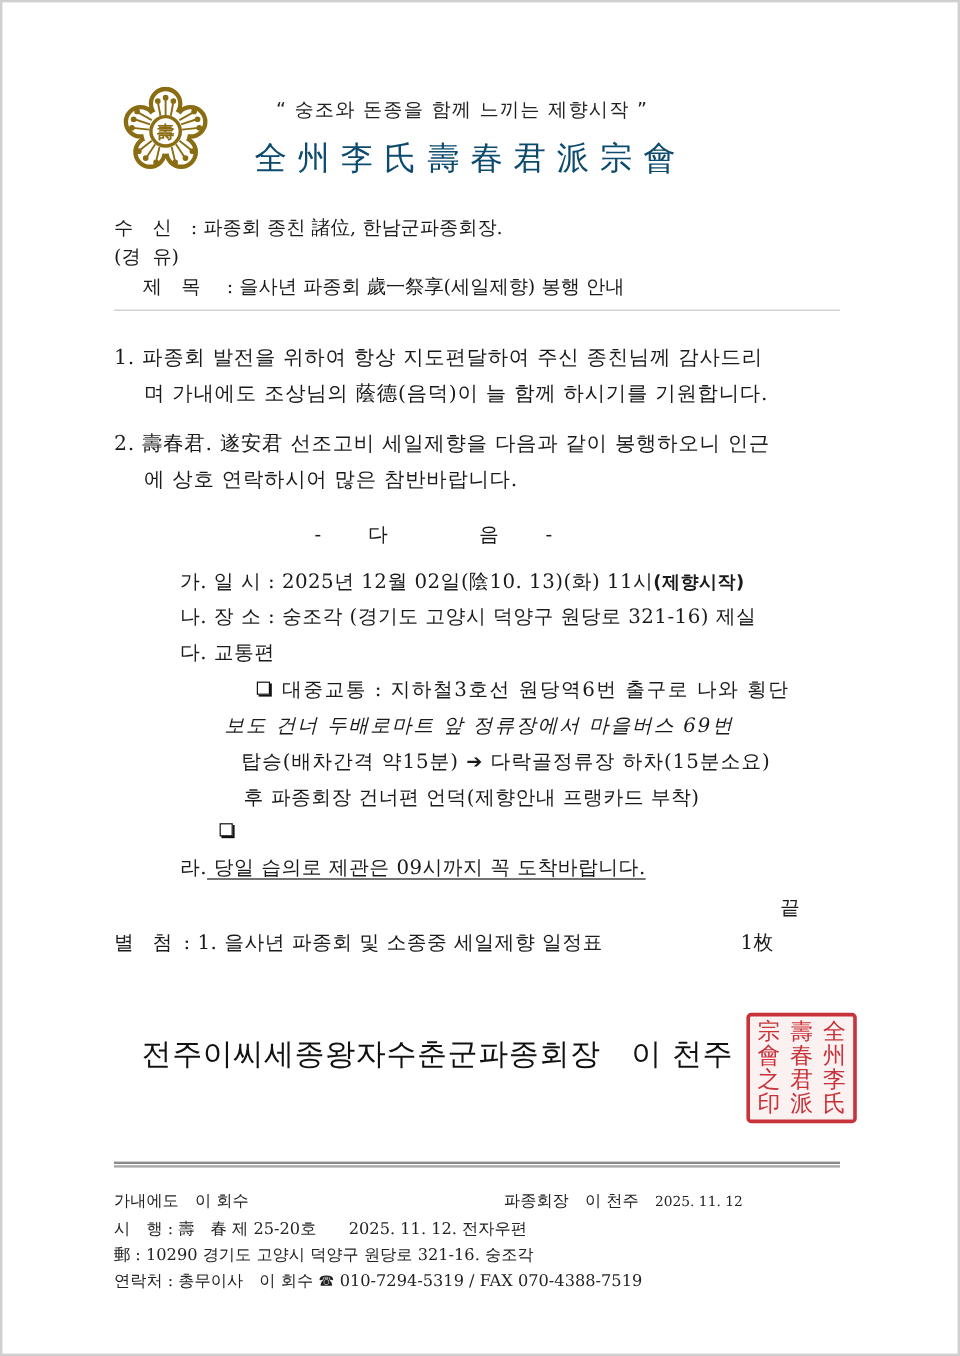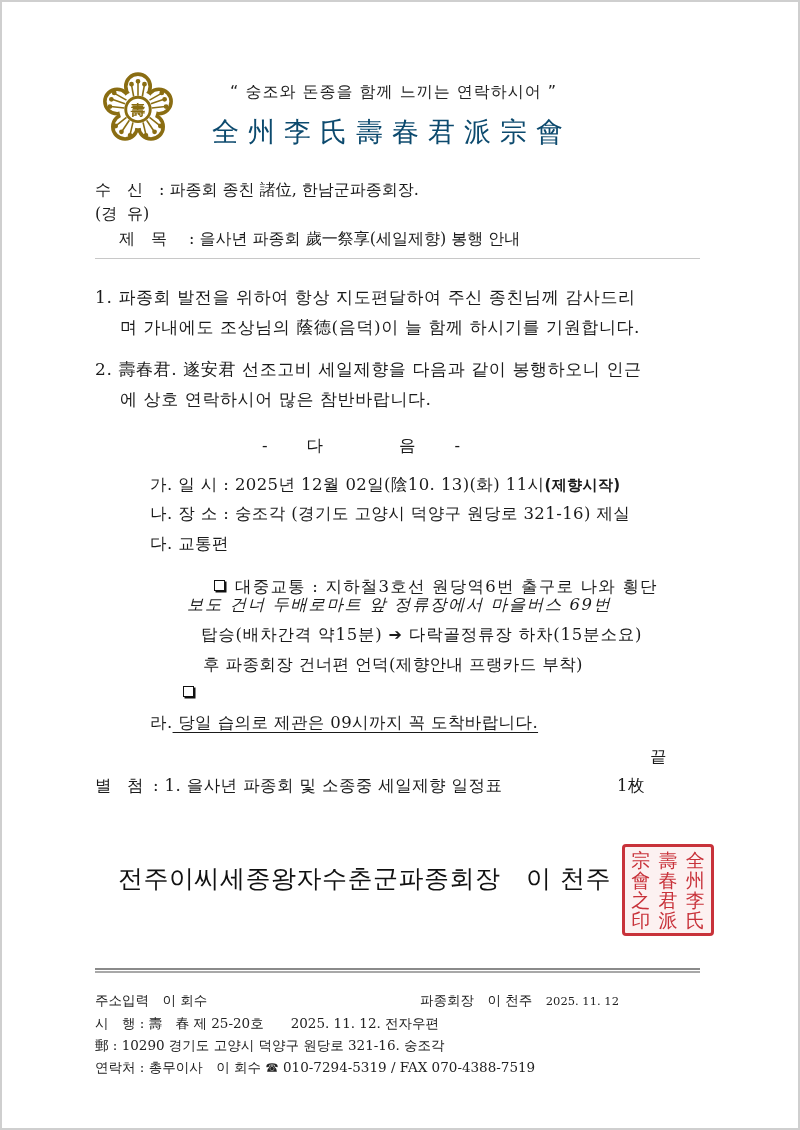--- a/index.html
+++ b/index.html
@@ -108,21 +108,21 @@
       <circle cx="13" cy="38" r="2.2"></circle>
     <line x1="31" y1="50" x2="12" y2="48"></line>
       <circle cx="11" cy="48" r="2.2"></circle>
     <line x1="34" y1="39" x2="18" y2="30"></line>
       <circle cx="17" cy="29" r="2.2"></circle>
   </g>
   <circle cx="50" cy="52" r="17" fill="#ffffff" stroke="#8a6d12" stroke-width="4"></circle>
   <text x="50" y="60" text-anchor="middle" font-size="20" font-family="DejaVu Serif, serif" fill="#8a6d12" font-weight="bold">壽</text>
 </svg>
 
-<div class="slogan">“ 숭조와 돈종을 함께 느끼는 연락하시어 ”</div>
+<div class="slogan">“ 숭조와 돈종을 함께 느끼는 제향시작 ”</div>
 <div class="org-title">全州李氏壽春君派宗會</div>
 
 <div class="abs meta" style="top:180px;">
   <span class="lbl"><span style="width:32px">수</span><span>신</span></span><span style="margin-left:-6px">: 파종회 종친 諸位, 한남군파종회장.</span>
 </div>
 <div class="abs meta" style="top:204px;">
   <span class="lbl"><span style="width:32px">(경</span><span>유)</span></span>
 </div>
 <div class="abs meta" style="top:229px;margin-left:24px;">
   <span class="lbl"><span style="width:32px">제</span><span>목</span></span><span>: 을사년 파종회 歲一祭享(세일제향) 봉행 안내</span>
@@ -137,21 +137,21 @@
 <div class="abs item" style="left:262px; top:435px; letter-spacing:2px;">-　　다　　　　음　　-</div>
 
 <div class="abs item" style="left:150px; top:474px;">
   <span>가. 일 시 :</span> <span>2025년 12월 02일(陰10. 13)(화) 11시</span><span class="bold">(제향시작)</span>
 </div>
 <div class="abs item" style="left:150px; top:503px;">
   <span>나. 장 소 :</span> <span>숭조각 (경기도 고양시 덕양구 원당로 321-16) 제실</span>
 </div>
 <div class="abs item" style="left:150px; top:533px;">다. 교통편</div>
 
-<div class="abs item" style="left:183px; top:576px; letter-spacing:1.2px;padding-left:31px;">
+<div class="abs item" style="left:183px; top:564px; letter-spacing:1.2px;padding-left:31px;">
   <span class="box"></span><span>대중교통 : 지하철3호선 원당역6번 출구로 나와 횡단</span>
 </div>
 <div class="abs item" style="left:187px; top:594px; letter-spacing:1.5px;font-style:italic;">보도 건너 두배로마트 앞 정류장에서 마을버스 69번</div>
 <div class="abs item" style="left:201px; top:624px; letter-spacing:0.8px;">
   <span>탑승(배차간격 약15분)</span> <span class="arrow">➔</span> <span>다락골정류장 하차(15분소요)</span>
 </div>
 <div class="abs item" style="left:203px; top:654px;">후 파종회장 건너편 언덕(제향안내 프랭카드 부착)</div>
 
 <div class="abs item" style="left:183px; top:683px;">
   <span class="box"></span>
@@ -183,21 +183,21 @@
   <div class="seal-col">
     <span>宗</span>
       <span>會</span>
       <span>之</span>
       <span>印</span>
   </div>
 </div>
 
 <div class="hr-double"></div>
 
-<div class="abs foot" style="top:992px;">주소입력　이 회수</div>
+<div class="abs foot" style="top:992px;">가내에도　이 회수</div>
 <div class="abs foot" style="left:420px; top:992px;">
   <span>파종회장　이 천주</span>　<span class="sm">2025. 11. 12</span>
 </div>
 <div class="abs foot" style="top:1015px;">시　행 : 壽　春 제 25-20호　　2025. 11. 12. 전자우편</div>
 <div class="abs foot" style="top:1037px;">郵 : 10290 경기도 고양시 덕양구 원당로 321-16. 숭조각</div>
 <div class="abs foot" style="top:1059px;">
   <span>연락처 : 총무이사　이 회수</span> <span>☎</span> <span>010-7294-5319 / FAX 070-4388-7519</span>
 </div>
 
 </body></html>

